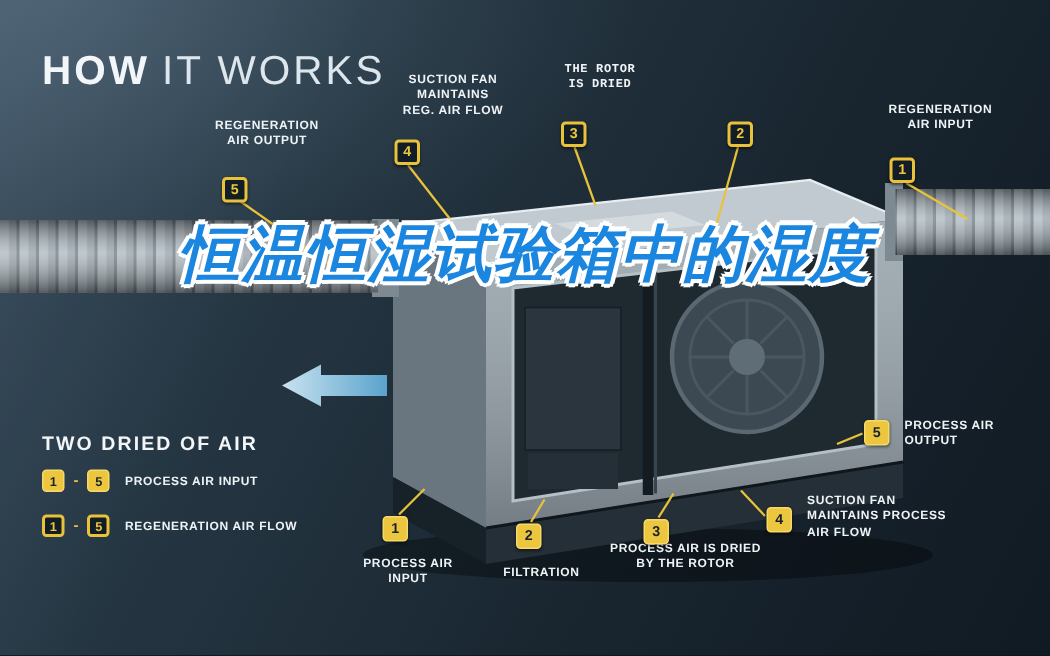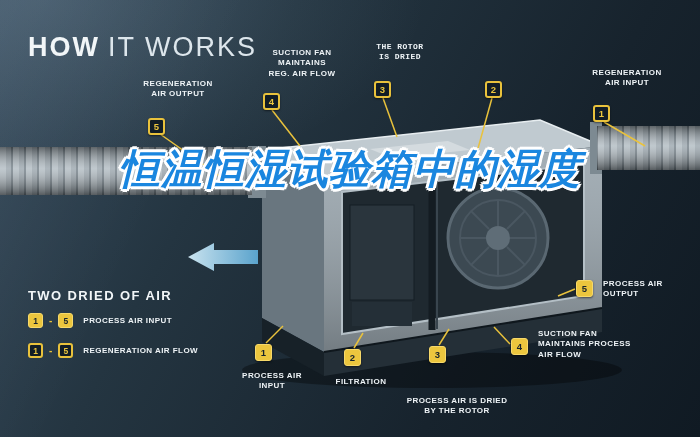--- a/index.html
+++ b/index.html
@@ -196,21 +196,21 @@
 AIR FLOW</div>
 
   <div class="badge solid" style="left:255px; top:344px;">1</div>
   <div class="clabel center" style="left:272px; top:371px;">PROCESS AIR
 INPUT</div>
 
   <div class="badge solid" style="left:344px; top:349px;">2</div>
   <div class="clabel center" style="left:361px; top:377px;text-align:center;">FILTRATION</div>
 
   <div class="badge solid" style="left:429px; top:346px;">3</div>
-  <div class="clabel center" style="left:457px; top:396px;">PROCESS AIR IS DRIED
+  <div class="clabel center" style="left:457px; top:361px;">PROCESS AIR IS DRIED
 BY THE ROTOR</div>
 
   <div class="legend-heading">TWO DRIED OF AIR</div>
 
   <div class="legend-row r1">
     <span class="badge-sm solid">1</span>
     <span class="legend-dash">-</span>
     <span class="badge-sm solid">5</span>
     <span class="legend-label">PROCESS AIR INPUT</span>
   </div>

